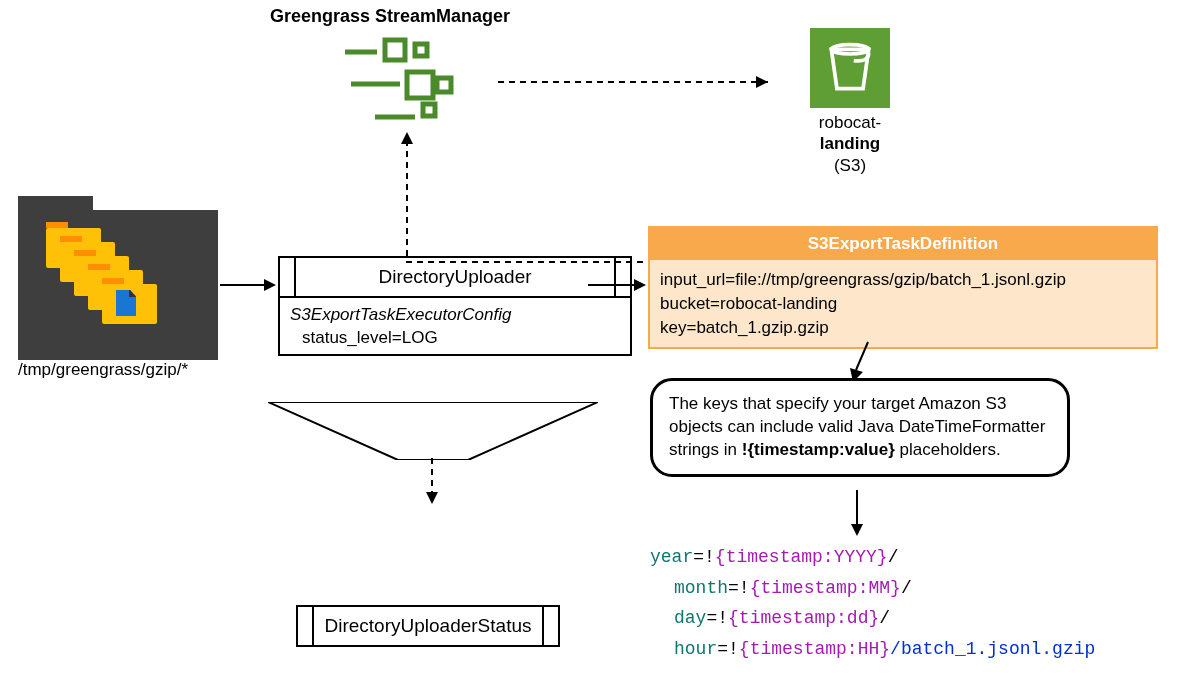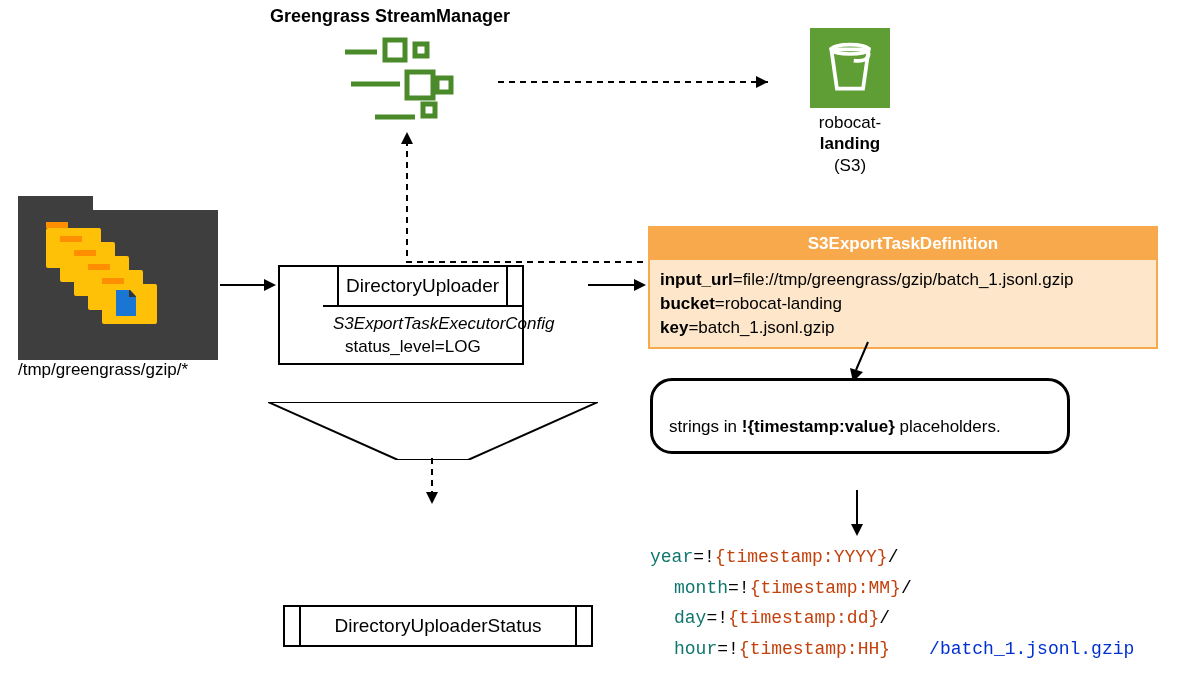--- a/index.html
+++ b/index.html
@@ -139,21 +139,21 @@
     text-align: center;
     font-weight: 700;
     font-size: 17px;
     padding: 6px;
   }
   .s3def-body {
     font-size: 17px;
     padding: 8px 10px;
     line-height: 1.4;
   }
-  .s3def-body .lbl { font-weight: 700; }
+  .s3def-body .lbl { font-weight: 400; }
 
   
   .note {
     width: 420px;
     border: 3px solid #000;
     border-radius: 22px;
     padding: 12px 16px;
     font-size: 17px;
     line-height: 1.35;
     background:#fff;
@@ -162,22 +162,22 @@
 
   
   .code {
     font-family: "Courier New", monospace;
     font-size: 18px;
     line-height: 1.7;
     white-space: nowrap;
   }
   .code .kw   { color: #0f766e; }
   .code .bang { color: #000; }
-  .code .pl   { color: #c2410c; }
-  .code .fn   { color: #0030d0; margin-left: 39px; }
+  .code .pl   { color: #a21caf; }
+  .code .fn   { color: #0030d0; }
 
   
   .s3-icon {
     width: 80px; height: 80px;
     background: #5f9e34;
     display:flex; align-items:center; justify-content:center;
   }
   .s3-caption {
     text-align:center;
     font-size:17px;
@@ -247,21 +247,21 @@
       </div>
   </div>
   <div class="folder-caption">/tmp/greengrass/gzip/*</div>
 </div>
 
 <svg class="arrow" style="left:220px; top:275px; width:60px; height:20px;">
   <line class="solid-line" x1="0" y1="10" x2="44" y2="10"></line>
   <polygon class="ahead" points="56,10 44,4 44,16"></polygon>
 </svg>
 
-<div class="abs process-box" style="left:278px; top:265px; width:246px;padding-left:43px;">
+<div class="abs process-box" style="left:278px; top:256px; width:354px;">
   <div class="process-header">DirectoryUploader</div>
   <div class="process-body">
     <div class="cfg-title">S3ExportTaskExecutorConfig</div>
     <div style="padding-left:12px;">status_level=LOG</div>
   </div>
 </div>
 
 <svg class="arrow" style="left:588px; top:275px; width:62px; height:20px;">
   <line class="solid-line" x1="0" y1="10" x2="46" y2="10"></line>
   <polygon class="ahead" points="58,10 46,4 46,16"></polygon>
@@ -271,49 +271,49 @@
   <svg viewBox="0 0 330 58" width="330" height="58">
     <polygon points="0,0 330,0 200,58 130,58" fill="#fff" stroke="#000" stroke-width="2"></polygon>
   </svg>
 </div>
 
 <svg class="arrow" style="left:420px; top:458px; width:24px; height:48px;">
   <line class="dash-line" x1="12" y1="0" x2="12" y2="34"></line>
   <polygon class="ahead" points="12,46 6,34 18,34"></polygon>
 </svg>
 
-<div class="abs status-box" style="left:283px; top:505px; width:310px;">DirectoryUploaderStatus</div>
+<div class="abs status-box" style="left:296px; top:505px; width:264px;">DirectoryUploaderStatus</div>
 
 <svg class="arrow" style="left:395px; top:132px; width:280px; height:140px;">
   <path class="dash-line" d="M270 130 L12 130 L12 12"></path>
   <polygon class="ahead" points="12,0 6,12 18,12"></polygon>
 </svg>
 
 <div class="abs s3def" style="left:648px; top:226px;">
   <div class="s3def-header">S3ExportTaskDefinition</div>
   <div class="s3def-body">
     <div>
       <span class="lbl">input_url</span><span>=file://tmp/greengrass/gzip/batch_1.jsonl.gzip</span>
     </div>
     <div>
       <span class="lbl">bucket</span><span>=robocat-landing</span>
     </div>
     <div>
-      <span class="lbl">key</span><span>=batch_1.jsonl.gzip</span>
+      <span class="lbl">key</span><span>=batch_1.gzip.gzip</span>
     </div>
   </div>
 </div>
 
 <svg class="arrow" style="left:850px; top:342px; width:24px; height:42px;">
   <line class="solid-line" x1="18" y1="0" x2="6" y2="28"></line>
   <polygon class="ahead" points="3,40 0,26 13,30"></polygon>
 </svg>
 
 <div class="abs note" style="left:650px; top:378px;">
-  <br>
+  <span>The keys that specify your target Amazon S3 objects can include valid Java DateTimeFormatter</span><br>
   <span>strings in </span><span class="placeholder">!{timestamp:value}</span><span> placeholders.</span>
 </div>
 
 <svg class="arrow" style="left:845px; top:490px; width:24px; height:48px;">
   <line class="solid-line" x1="12" y1="0" x2="12" y2="34"></line>
   <polygon class="ahead" points="12,46 6,34 18,34"></polygon>
 </svg>
 
 <div class="abs code" style="left:650px; top:542px;">
   <div>

